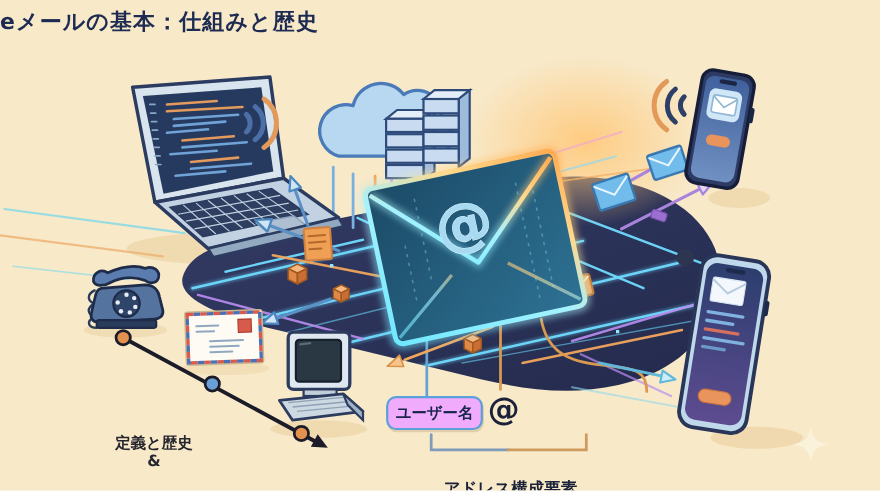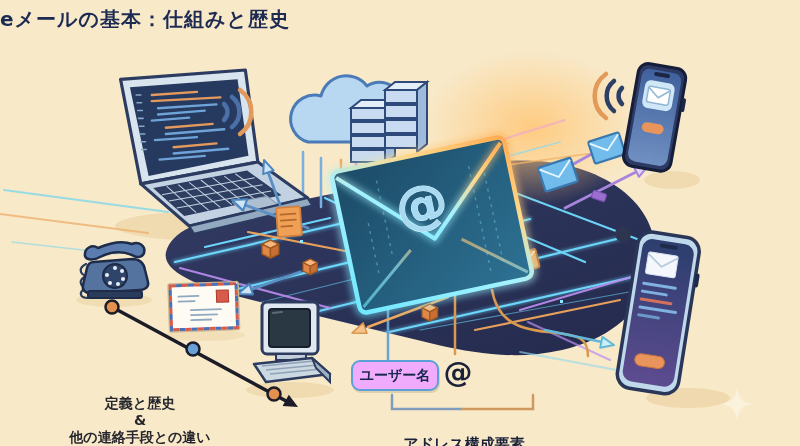--- a/index.html
+++ b/index.html
@@ -406,16 +406,15 @@
 
 <div class="ov user-box">
   <span>ユーザー名</span>
 </div>
 <div class="ov at-sym">@</div>
 <div class="ov addr-caption">アドレス構成要素</div>
 
 <div class="ov history">
   <div>定義と歴史</div>
   <div>&amp;</div>
-  <div>他の連絡手段との違い</div>
 </div>
 
 </div>
 
 </body></html>

